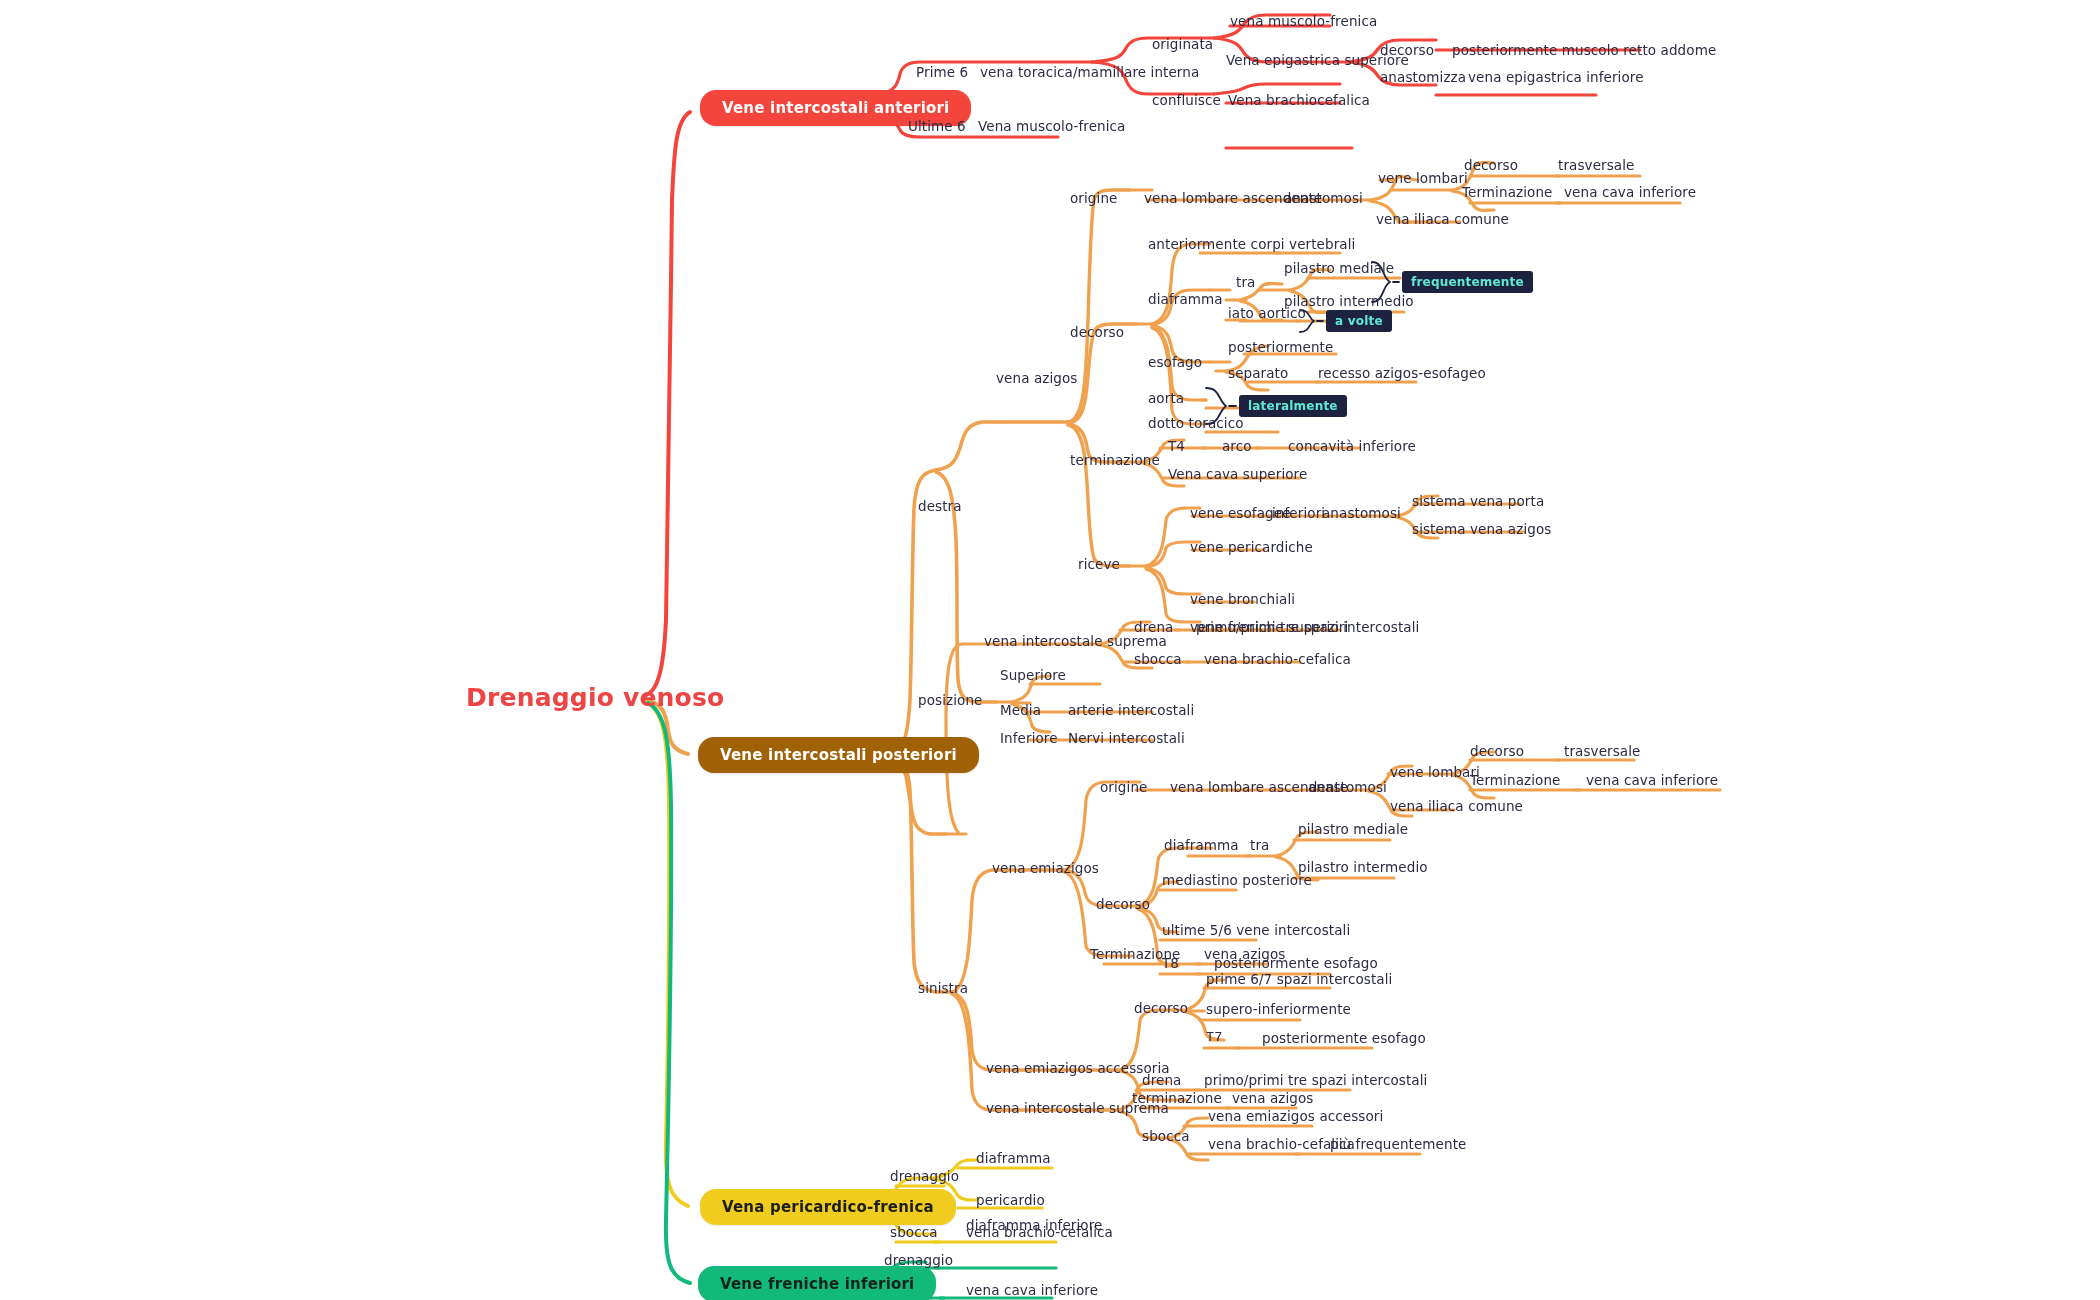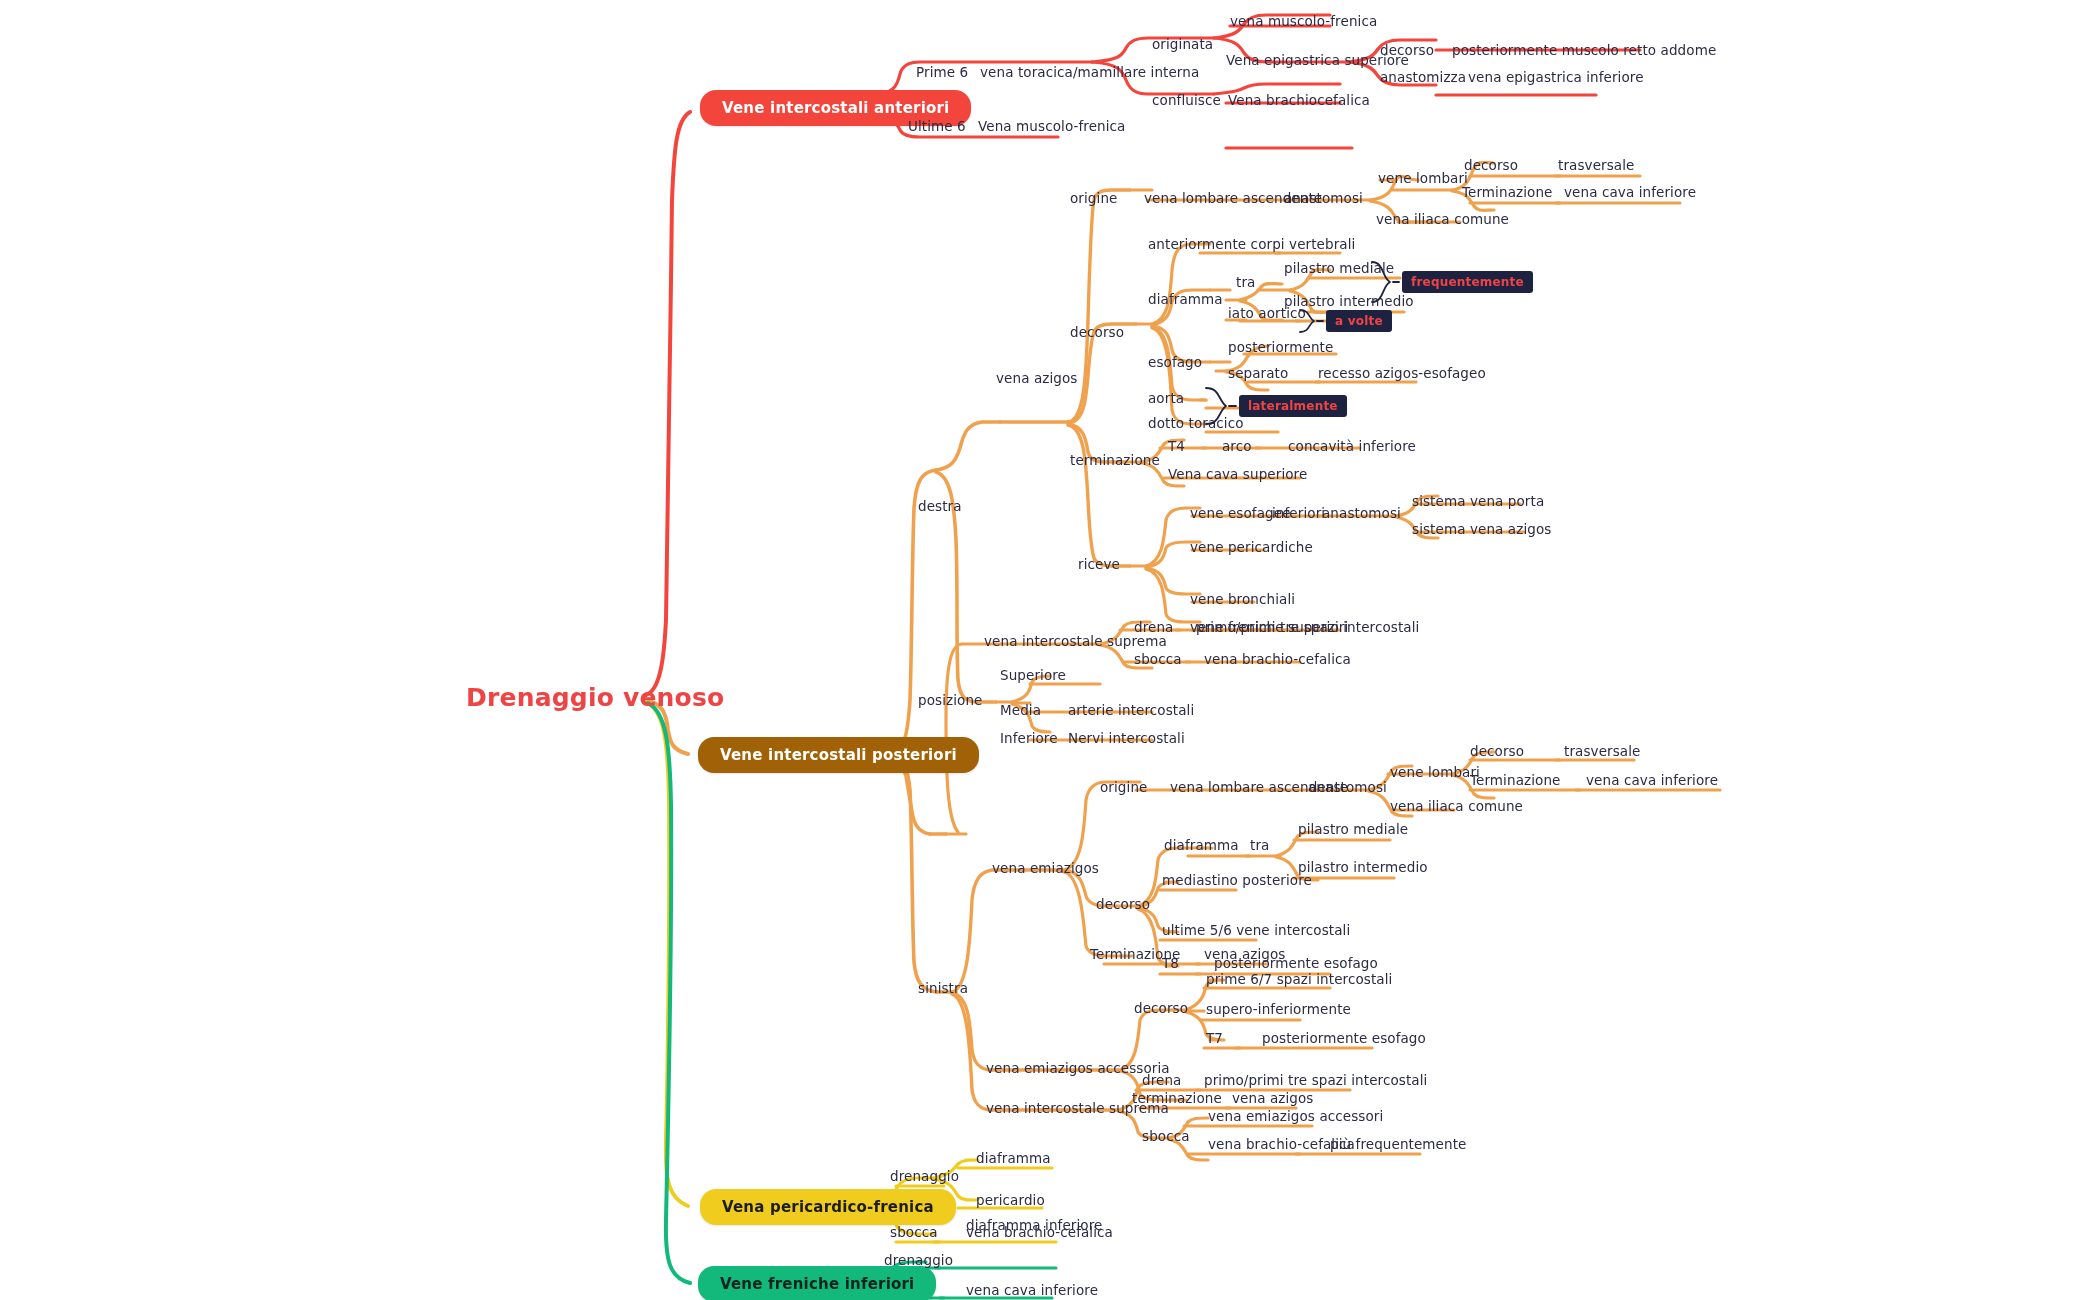--- a/index.html
+++ b/index.html
@@ -47,21 +47,21 @@
     letter-spacing: .2px;
   }
   .pill-red    { background: #f4453c; }
   .pill-orange { background: #a16207; }
   .pill-yellow { background: #efcc1e; color: #1d1d1d; }
   .pill-green  { background: #13b87b; color: #10231c; }
   .badge {
     position: absolute;
     transform: translateY(-50%);
     background: #1d2240;
-    color: #ef4444;
+    color: #5eead4;
     font-weight: bold;
     font-size: 12px;
     border-radius: 3px;
     padding: 4px 9px;
     white-space: nowrap;
     letter-spacing: .2px;
   }
 </style>
 </head>
 <body>
@@ -430,21 +430,21 @@
   <div class="node" style="left:1162px; top:930px;">ultime 5/6 vene intercostali</div>
   <div class="node" style="left:1162px; top:963px;">T8</div>
   <div class="node" style="left:1214px; top:963px;">posteriormente esofago</div>
   <div class="node" style="left:1090px; top:954px;">Terminazione</div>
   <div class="node" style="left:1204px; top:954px;">vena azigos</div>
 
   <div class="node" style="left:986px; top:1068px;">vena emiazigos accessoria</div>
   <div class="node" style="left:1134px; top:1008px;">decorso</div>
   <div class="node" style="left:1206px; top:979px;">prime 6/7 spazi intercostali</div>
   <div class="node" style="left:1206px; top:1009px;">supero-inferiormente</div>
-  <div class="node" style="left:1206px; top:1038px;">T7</div>
+  <div class="node" style="left:1206px; top:1038px;font-family:Liberation Mono, monospace;">T7</div>
   <div class="node" style="left:1262px; top:1038px;">posteriormente esofago</div>
   <div class="node" style="left:1132px; top:1098px;">terminazione</div>
   <div class="node" style="left:1232px; top:1098px;">vena azigos</div>
 
   <div class="node" style="left:986px; top:1108px;">vena intercostale suprema</div>
   <div class="node" style="left:1142px; top:1080px;">drena</div>
   <div class="node" style="left:1204px; top:1080px;">primo/primi tre spazi intercostali</div>
   <div class="node" style="left:1142px; top:1136px;">sbocca</div>
   <div class="node" style="left:1208px; top:1116px;">vena emiazigos accessori</div>
   <div class="node" style="left:1208px; top:1144px;">vena brachio-cefalica</div>

